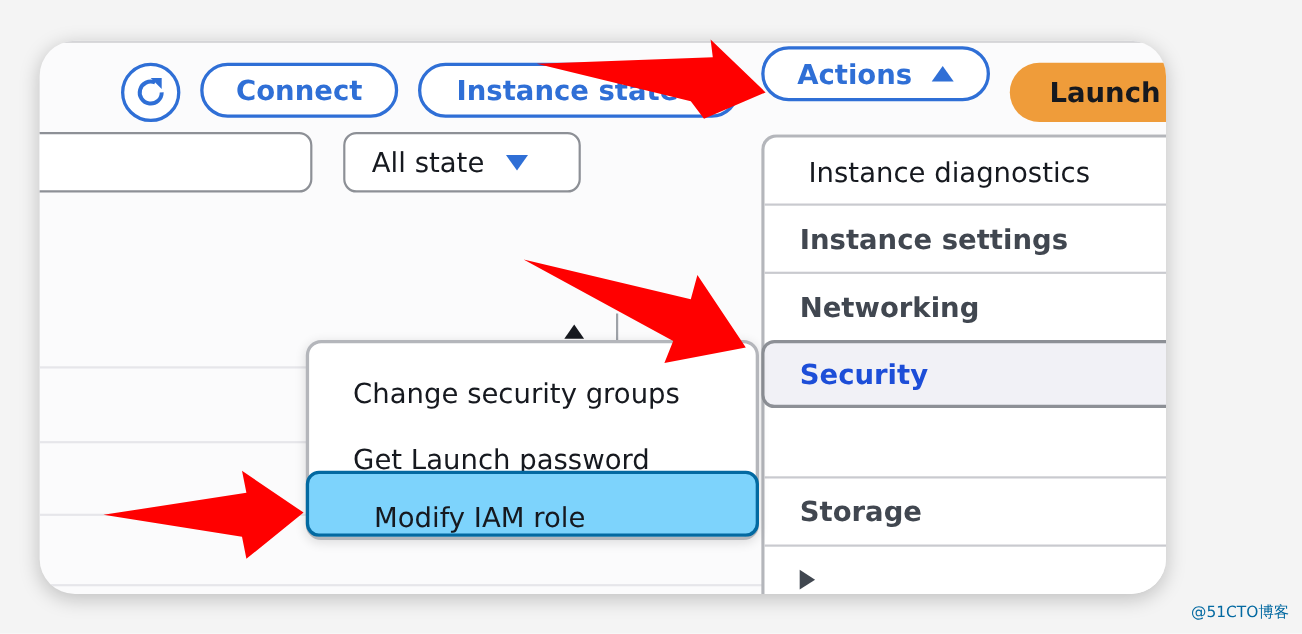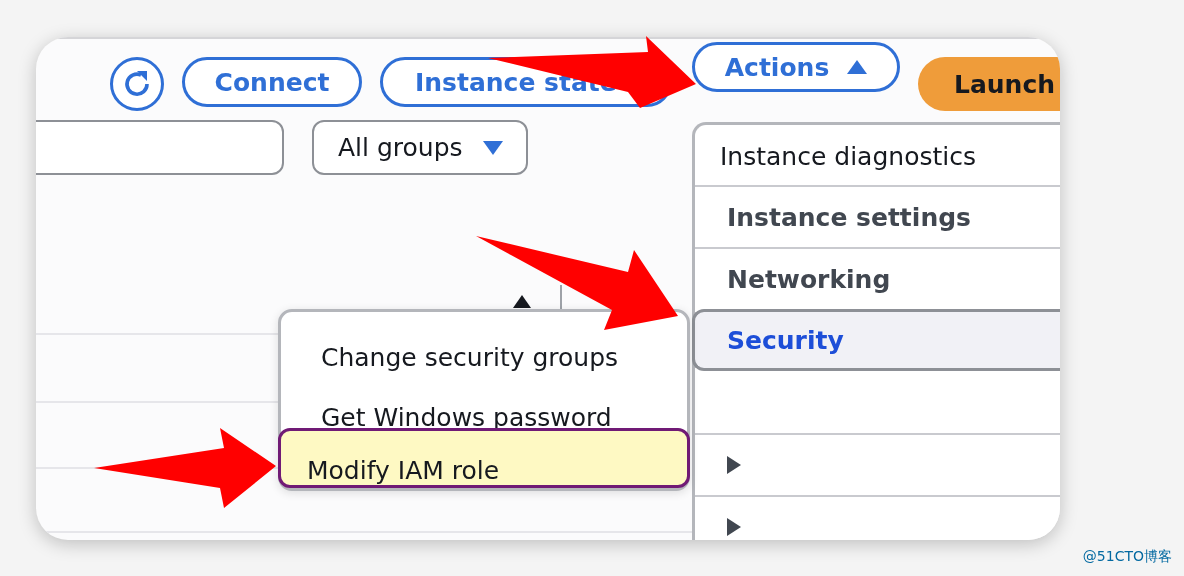--- a/index.html
+++ b/index.html
@@ -52,40 +52,40 @@
       position: absolute; left: 656px; top: 85px; width: 470px; height: 440px;
       background: #fff; border: 3px solid #b4b6bb; border-right: none; border-radius: 14px 0 0 0;
       box-sizing: border-box;
     }
     .menu-item {
       position: absolute; left: 0; right: 0; height: 62px; box-sizing: border-box;
       display:flex; align-items:center; padding-left: 32px; padding-right: 6px;
       font-size: 25px; font-weight: bold; color: #414750;
       border-top: 2px solid #c9cacf;
     }
-    .menu-item.first { border-top: none; font-weight: normal; color:#16191f; padding-left: 25px; }
+    .menu-item.first { border-top: none; font-weight: normal; color:#16191f; padding-left: 40px; }
     .menu-item .label { flex: 1; }
     .menu-item .chev { width:0; height:0; border-top:9px solid transparent; border-bottom:9px solid transparent; border-left:14px solid #414750; }
     .menu-item.active {
       background: #f1f1f6; color: #1d4ed8; border: 3px solid #8d9096; border-right:none;
       border-radius: 12px 0 0 12px; left: -3px;
     }
     .menu-item.active .chev { border-left-color: #16191f; }
 
     .submenu {
       position: absolute; left: 242px; top: 272px; width: 412px; height: 182px;
       background: #fff; border: 3px solid #b4b6bb; border-radius: 14px; box-sizing: border-box;
       box-shadow: 0 2px 10px rgba(0,0,0,0.12);
     }
     .sub-item {
       position:absolute; left: 0; right: 0; height: 60px; display:flex; align-items:flex-end;
       padding-left: 40px; font-size: 25px; color: #16191f; box-sizing: border-box;
     }
     .sub-item.active {
-      left: -3px; right: -3px; background: #fef9c3; border: 3px solid #701a75; border-radius: 12px; padding-left: 26px;
+      left: -3px; right: -3px; background: #7dd3fc; border: 3px solid #0369a1; border-radius: 12px; padding-left: 59px;
     }
     .arrow { position:absolute; pointer-events:none; }
     .watermark { position:absolute; right: 12px; bottom: 10px; font-size: 14px; color: #0369a1; }
   </style>
 </head>
 <body>
 
 <div class="card">
   <div class="card-top-line"></div>
 
@@ -110,21 +110,21 @@
     <span class="tri-up"></span>
   </div>
 
   <div class="btn-primary">
     <span>Launch instanc</span>
   </div>
 
   <div class="search-input"></div>
 
   <div class="filter-select">
-    <span>All groups</span>
+    <span>All state</span>
     <span class="tri-down"></span>
   </div>
 
   <div class="row-line" style="top:296px; width:260px;"></div>
   <div class="row-line" style="top:364px; width:260px;"></div>
   <div class="row-line" style="top:430px; width:260px;"></div>
   <div class="row-line" style="top:494px; width:660px;"></div>
   <div class="sort-tri"></div>
   <div class="col-divider"></div>
 
@@ -138,33 +138,34 @@
     </div>
     <div class="menu-item" style="top:60px;">
       <span class="label">Instance settings</span>
       <span class="chev"></span>
     </div>
     <div class="menu-item active" style="top:184px;">
       <span class="label">Security</span>
       <span class="chev"></span>
     </div>
     <div class="menu-item" style="top:308px;">
+      <span class="label">Storage</span>
       <span class="chev"></span>
     </div>
     <div class="menu-item" style="top:370px;">
       <span class="chev"></span>
     </div>
   </div>
 
   <div class="submenu">
     <div class="sub-item" style="top:0;">
       <span>Change security groups</span>
     </div>
     <div class="sub-item" style="top:60px;">
-      <span>Get Windows password</span>
+      <span>Get Launch password</span>
     </div>
     <div class="sub-item active" style="top:116px;">
       <span>Modify IAM role</span>
     </div>
   </div>
 </div>
 
 <svg class="arrow" style="left:0;top:0;" width="1184" height="576">
   <polygon points="488,58 648,52 646,36 696,84 640,108 628,92 488,58" fill="#ff0000"></polygon>
   <polygon points="476,236 628,272 634,250 678,316 604,330 612,310" fill="#ff0000"></polygon>

